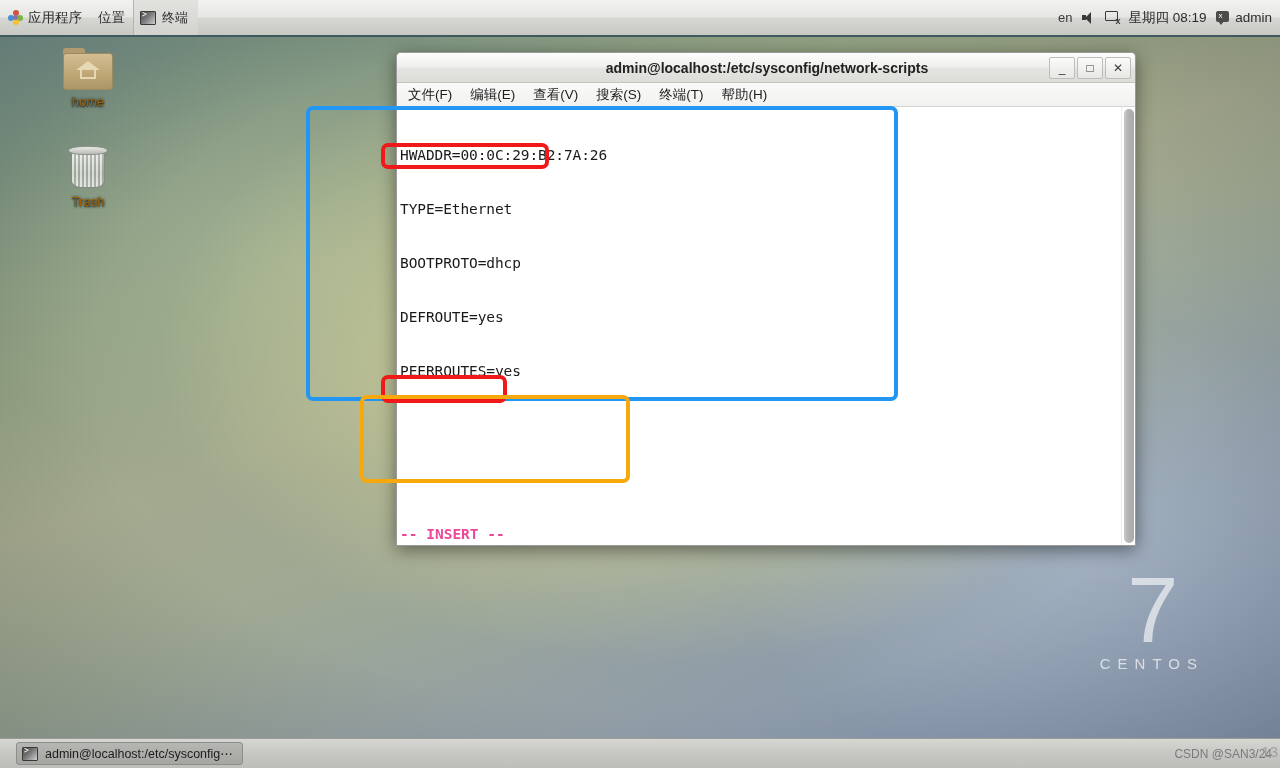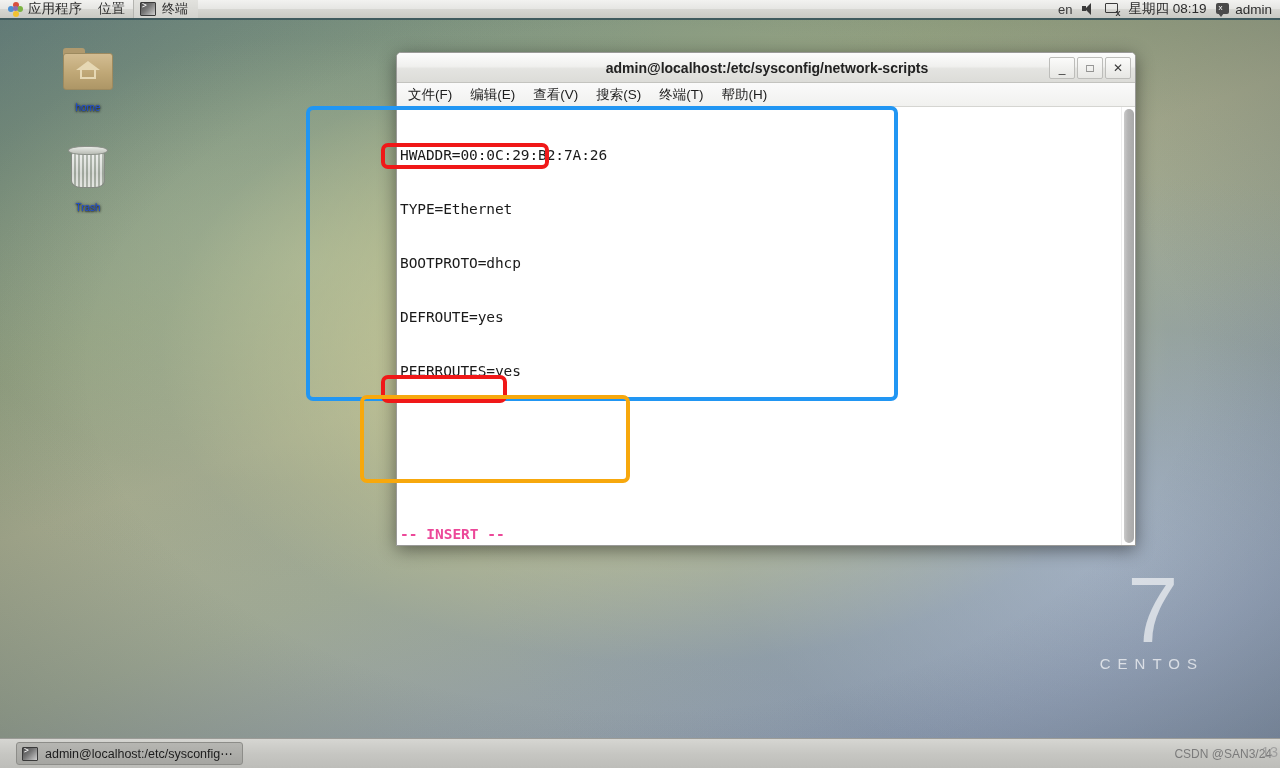--- a/index.html
+++ b/index.html
@@ -19,21 +19,21 @@
       linear-gradient(160deg, #6e8a86 0%, #7d937f 14%, #94a180 30%, #a7ab8e 44%, #9fa894 58%, #95a0a4 72%, #8e9aad 86%, #8793a8 100%);
   }
   #desktop-vignette {
     position: absolute; inset: 0;
     background: radial-gradient(ellipse 1000px 620px at 50% 48%, rgba(0,0,0,0) 55%, rgba(40,55,60,0.30) 100%);
     pointer-events: none;
   }
 
   
   #top-panel {
-    position: absolute; top: 0; left: 0; width: 1280px; height: 20px;
+    position: absolute; top: 0; left: 0; width: 1280px; height: 37px;
     background: linear-gradient(180deg, #f2f2f0 0%, #e6e6e3 48%, #d6d6d2 52%, #c9c9c4 100%);
     border-bottom: 2px solid #3f5a5e;
     display: flex; align-items: flex-end;
     font-size: 13px; color: #2d2d2d;
     z-index: 40;
   }
   .panel-left { display: flex; align-items: center; height: 100%; }
   .panel-right { margin-left: auto; display: flex; align-items: center; height: 100%; padding-right: 8px; gap: 9px; }
   .panel-item { padding: 0 8px; height: 100%; display: flex; align-items: center; gap: 5px; font-size: 13.5px; }
   #apps-icon { width: 15px; height: 15px; position: relative; display:inline-block; }
@@ -88,21 +88,21 @@
   }
   .net-icon::after{
     content:"x"; position:absolute; right:-1px;bottom:-2px;font-size:9px;color:#3a3a3a;font-weight:bold;line-height:9px;
   }
 
   
   .desk-icon {
     position: absolute; width: 84px; text-align: center; cursor: default;
   }
   .desk-icon .label {
-    margin-top: 12px; font-size: 10px; color: #1d4ed8;
+    margin-top: 4px; font-size: 13px; color: #a16207;
     text-shadow: 0 1px 2px rgba(0,0,0,0.85), 0 0 3px rgba(0,0,0,0.7);
   }
   #icon-home { left: 46px; top: 48px; }
   #icon-trash { left: 46px; top: 146px; }
 
   .folder {
     width: 50px; height: 42px; margin: 0 auto; position: relative;
   }
   .folder .tab {
     position: absolute; left: 0; top: 0; width: 22px; height: 7px;

